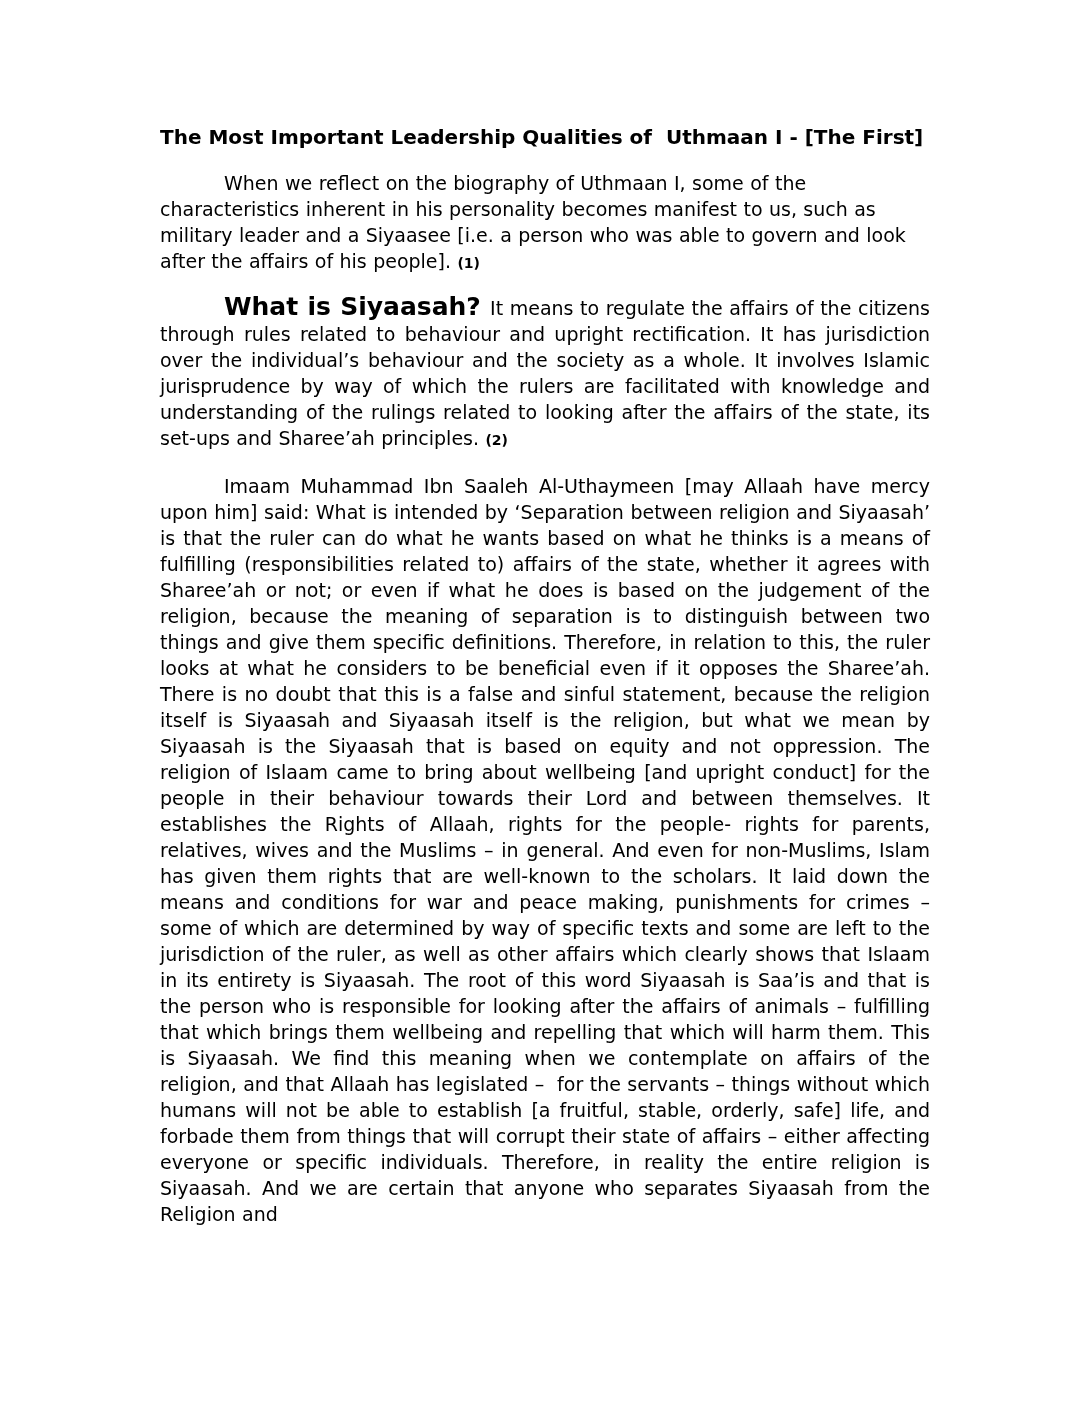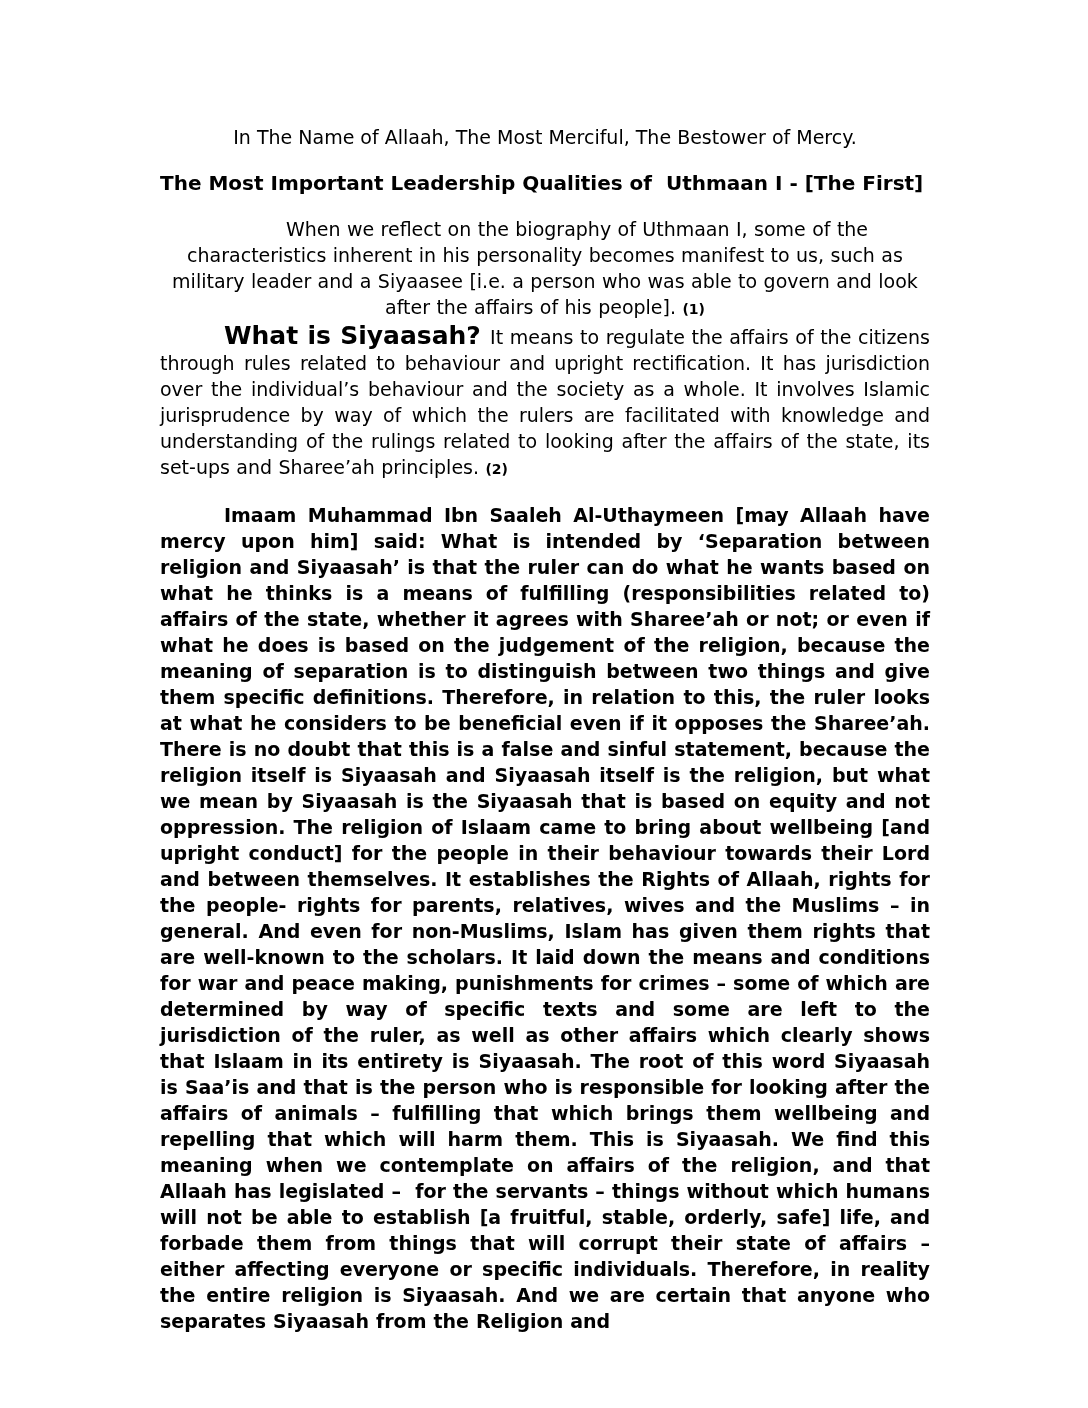--- a/index.html
+++ b/index.html
@@ -35,49 +35,47 @@
   }
   p.body {
     font-size: 19px;
     line-height: 26px;
     margin: 0;
     text-indent: 64px;
     white-space: pre-wrap;
     word-spacing: 0.02em;
   }
   p.p1 {
-    text-align: center;
-    margin-bottom: 1px;
+    text-align: left;
+    margin-bottom: 18px;
   }
   p.p2 {
     text-align: justify;
     margin-bottom: 20px;
   }
   p.p3 {
     text-align: justify;
     margin-bottom: 15px;
-    font-weight: bold;
   }
   .lead {
     font-weight: bold;
     font-size: 25px;
     line-height: 26px;
     margin-top: 46px;
   }
   .fn {
     font-weight: bold;
     font-size: 14px;
   }
 </style>
 </head>
 <body>
 
 <div class="page">
 
-  <div class="bismillah">In The Name of Allaah, The Most Merciful, The Bestower of Mercy.</div>
 
   <div class="doc-title">The Most Important Leadership Qualities of  Uthmaan I - [The First]</div>
 
   <p class="body p1"><span>When we reflect on the biography of Uthmaan I, some of the characteristics inherent in his personality becomes manifest to us, such as military leader and a Siyaasee [i.e. a person who was able to govern and look after the affairs of his people]. </span><span class="fn">(1)</span></p>
 
   <p class="body p2"><span class="lead">What is Siyaasah? </span><span>It means to regulate the affairs of the citizens through rules related to behaviour and upright rectification. It has jurisdiction over the individual’s behaviour and the society as a whole. It involves Islamic jurisprudence by way of which the rulers are facilitated with knowledge and understanding of the rulings related to looking after the affairs of the state, its set-ups and Sharee’ah principles. </span><span class="fn">(2)</span></p>
 
   <p class="body p3"><span>Imaam Muhammad Ibn Saaleh Al-Uthaymeen [may Allaah have mercy upon him] said: What is intended by ‘Separation between religion and Siyaasah’ is that the ruler can do what he wants based on what he thinks is a means of fulfilling (responsibilities related to) affairs of the state, whether it agrees with Sharee’ah or not; or even if what he does is based on the judgement of the religion, because the meaning of separation is to distinguish between two things and give them specific definitions. Therefore, in relation to this, the ruler looks at what he considers to be beneficial even if it opposes the Sharee’ah. There is no doubt that this is a false and sinful statement, because the religion itself is Siyaasah and Siyaasah itself is the religion, but what we mean by Siyaasah is the Siyaasah that is based on equity and not oppression. The religion of Islaam came to bring about wellbeing [and upright conduct] for the people in their behaviour towards their Lord and between themselves. It establishes the Rights of Allaah, rights for the people- rights for parents, relatives, wives and the Muslims – in general. And even for non-Muslims, Islam has given them rights that are well-known to the scholars. It laid down the means and conditions for war and peace making, punishments for crimes – some of which are determined by way of specific texts and some are left to the jurisdiction of the ruler, as well as other affairs which clearly shows that Islaam in its entirety is Siyaasah. The root of this word Siyaasah is Saa’is and that is the person who is responsible for looking after the affairs of animals – fulfilling that which brings them wellbeing and repelling that which will harm them. This is Siyaasah. We find this meaning when we contemplate on affairs of the religion, and that Allaah has legislated –  for the servants – things without which humans will not be able to establish [a fruitful, stable, orderly, safe] life, and forbade them from things that will corrupt their state of affairs – either affecting everyone or specific individuals. Therefore, in reality the entire religion is Siyaasah. And we are certain that anyone who separates Siyaasah from the Religion and</span></p>
 
 </div>

